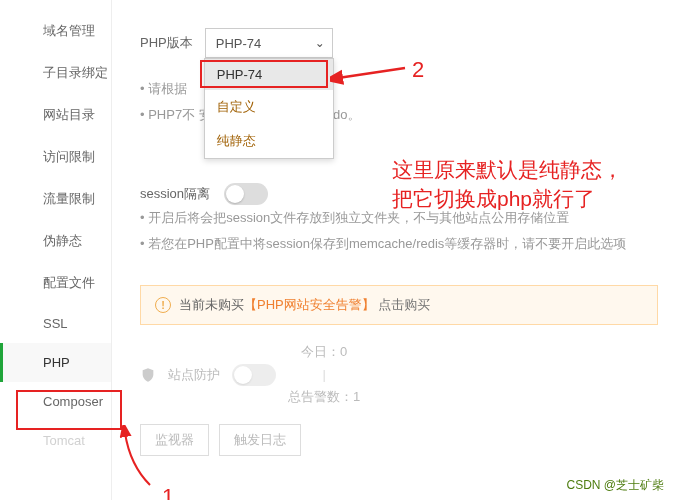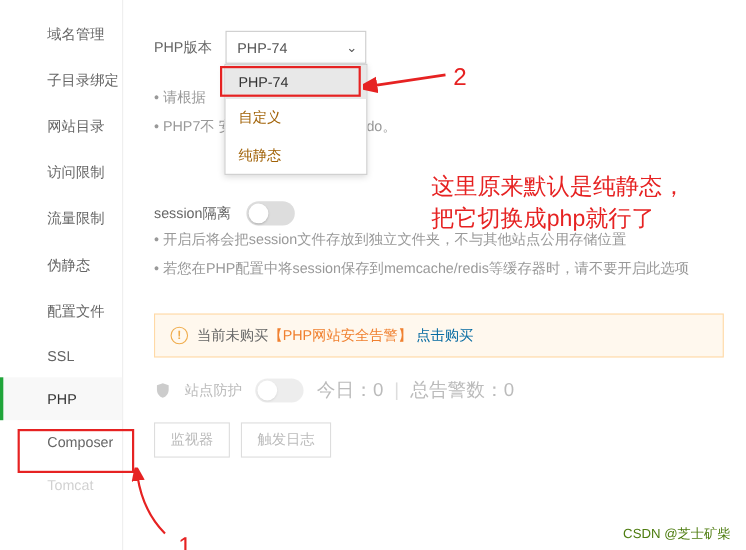--- a/index.html
+++ b/index.html
@@ -135,39 +135,40 @@
     border-radius: 50%;
     display: inline-flex;
     align-items: center;
     justify-content: center;
     color: #f0ad4e;
     font-size: 11px;
     font-weight: bold;
     flex-shrink: 0;
   }
   .orange { color: #f08030; }
-  .green-link { color: #0369a1; cursor: pointer; }
+  .green-link { color: #737373; cursor: pointer; }
   .protect-row {
     display: flex;
     align-items: center;
     gap: 12px;
     color: #bbb;
     margin-bottom: 18px;
   }
   .shield-icon {
     width: 16px; height: 16px;
     display: inline-flex;
     color: #ccc;
   }
   .stat-group {
     display: flex;
     align-items: center;
     gap: 6px;
     color: #bbb;
-    font-size: 17px;
+    font-size: 13px;
+    flex-direction: column;
   }
   .stat-sep { color: #ddd; margin: 0 4px; }
   .btn-row { display: flex; gap: 10px; }
   .btn {
     border: 1px solid #ddd;
     background: #fff;
     padding: 6px 14px;
     font-size: 13px;
     color: #bbb;
     cursor: pointer;
@@ -260,21 +261,21 @@
       <span class="shield-icon">
         <svg viewBox="0 0 24 24" width="16" height="16" fill="currentColor">
             <path d="M12 2 4 5v6c0 5 3.4 9.7 8 11 4.6-1.3 8-6 8-11V5l-8-3z"></path>
           </svg>
       </span>
       <span>站点防护</span>
       <div class="toggle" style="opacity:.5"></div>
       <span class="stat-group">
         <span>今日：0</span>
         <span class="stat-sep">|</span>
-        <span>总告警数：0</span>
+        <span>总告警数：1</span>
       </span>
     </div>
 
     <div class="btn-row">
       <button class="btn">监视器</button>
       <button class="btn">触发日志</button>
     </div>
   </div>
 </div>
 

